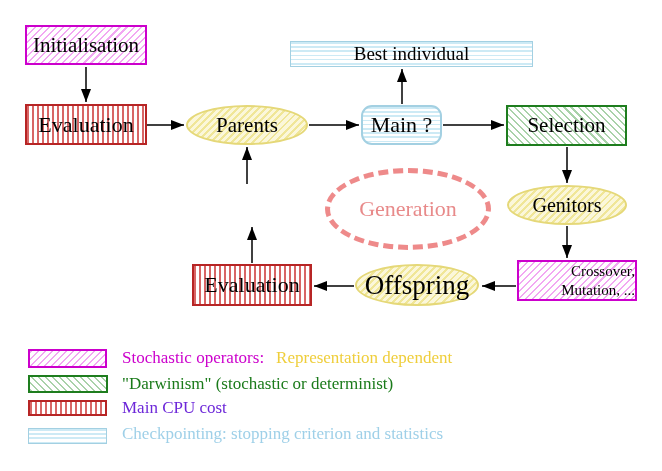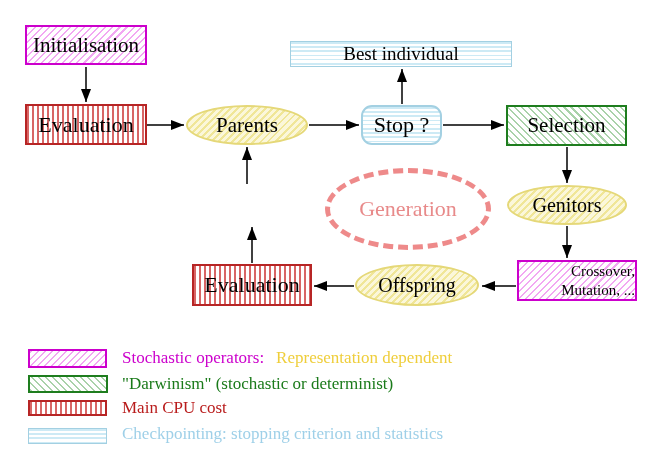--- a/index.html
+++ b/index.html
@@ -68,26 +68,26 @@
   </svg>
 
   <div class="node hatch-magenta" style="left:25px;top:25px;width:122px;height:40px;">
     <span>Initialisation</span>
   </div>
 
   <div class="node stripe-red" style="left:25px;top:104px;width:122px;height:41px;font-size:22px;">
     <span>Evaluation</span>
   </div>
 
-  <div class="node stripe-cyan" style="left:290px;top:41px;width:222px;height:26px;font-size:19px;border-width:1.5px;">
+  <div class="node stripe-cyan" style="left:290px;top:41px;width:243px;height:26px;font-size:19px;border-width:1.5px;">
     <span>Best individual</span>
   </div>
 
   <div class="node stripe-cyan" style="left:361px;top:105px;width:81px;height:40px;font-size:22px;border-radius:11px;">
-    <span>Stop ?</span>
+    <span>Main ?</span>
   </div>
 
   <div class="node hatch-yellow ellipse" style="left:186px;top:105px;width:122px;height:40px;">
     <span>Parents</span>
   </div>
 
   <div class="node hatch-green" style="left:506px;top:105px;width:121px;height:41px;">
     <span>Selection</span>
   </div>
 
@@ -98,21 +98,21 @@
 
   <div class="node hatch-yellow ellipse" style="left:507px;top:185px;width:120px;height:40px;font-size:20px;">
     <span>Genitors</span>
   </div>
 
   <div class="node hatch-magenta" style="left:517px;top:260px;width:120px;height:41px;font-size:15px;line-height:1.25;flex-direction:column;align-items:flex-end;">
     <span>Crossover,</span>
     <span>Mutation, ...</span>
   </div>
 
-  <div class="node hatch-yellow ellipse" style="left:355px;top:264px;width:124px;height:42px;font-size:20px;">
+  <div class="node hatch-yellow ellipse" style="left:355px;top:264px;width:124px;height:42px;font-size:27px;">
     <span>Offspring</span>
   </div>
 
   <div class="node stripe-red" style="left:192px;top:264px;width:120px;height:42px;font-size:22px;">
     <span>Evaluation</span>
   </div>
 
   <div class="legend-row" style="left:28px;top:348px;">
     <div class="swatch hatch-magenta" style="width:79px;height:19px;"></div>
     <span class="gap" style="width:15px;"></span>
@@ -123,21 +123,21 @@
 
   <div class="legend-row" style="left:28px;top:374px;">
     <div class="swatch hatch-green" style="width:80px;height:18px;"></div>
     <span class="gap" style="width:14px;"></span>
     <span class="legend-text" style="color:#1a7a1a;">"Darwinism" (stochastic or determinist)</span>
   </div>
 
   <div class="legend-row" style="left:28px;top:398px;">
     <div class="swatch stripe-red" style="width:79px;height:16px;"></div>
     <span class="gap" style="width:15px;"></span>
-    <span class="legend-text" style="color:#b91c1c;">Main CPU cost</span>
+    <span class="legend-text" style="color:#6d28d9;">Main CPU cost</span>
   </div>
 
   <div class="legend-row" style="left:28px;top:424px;align-items:flex-end;">
     <div class="swatch stripe-cyan" style="width:79px;height:16px;border-width:1.5px;"></div>
     <span class="gap" style="width:15px;"></span>
     <span class="legend-text" style="color:#9fd0e8;">Checkpointing: stopping criterion and statistics</span>
   </div>
 
 </div>
 

